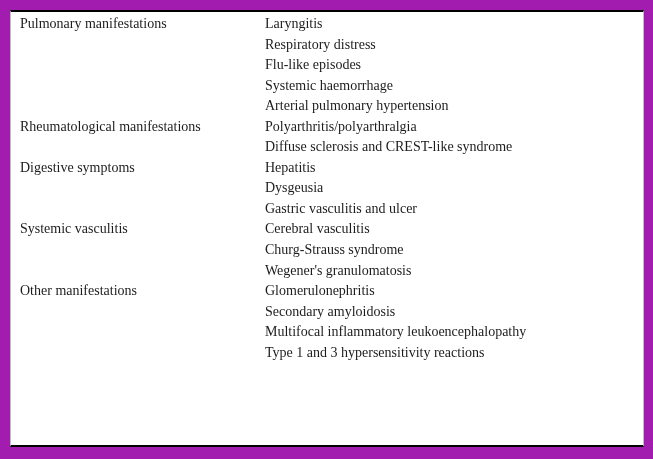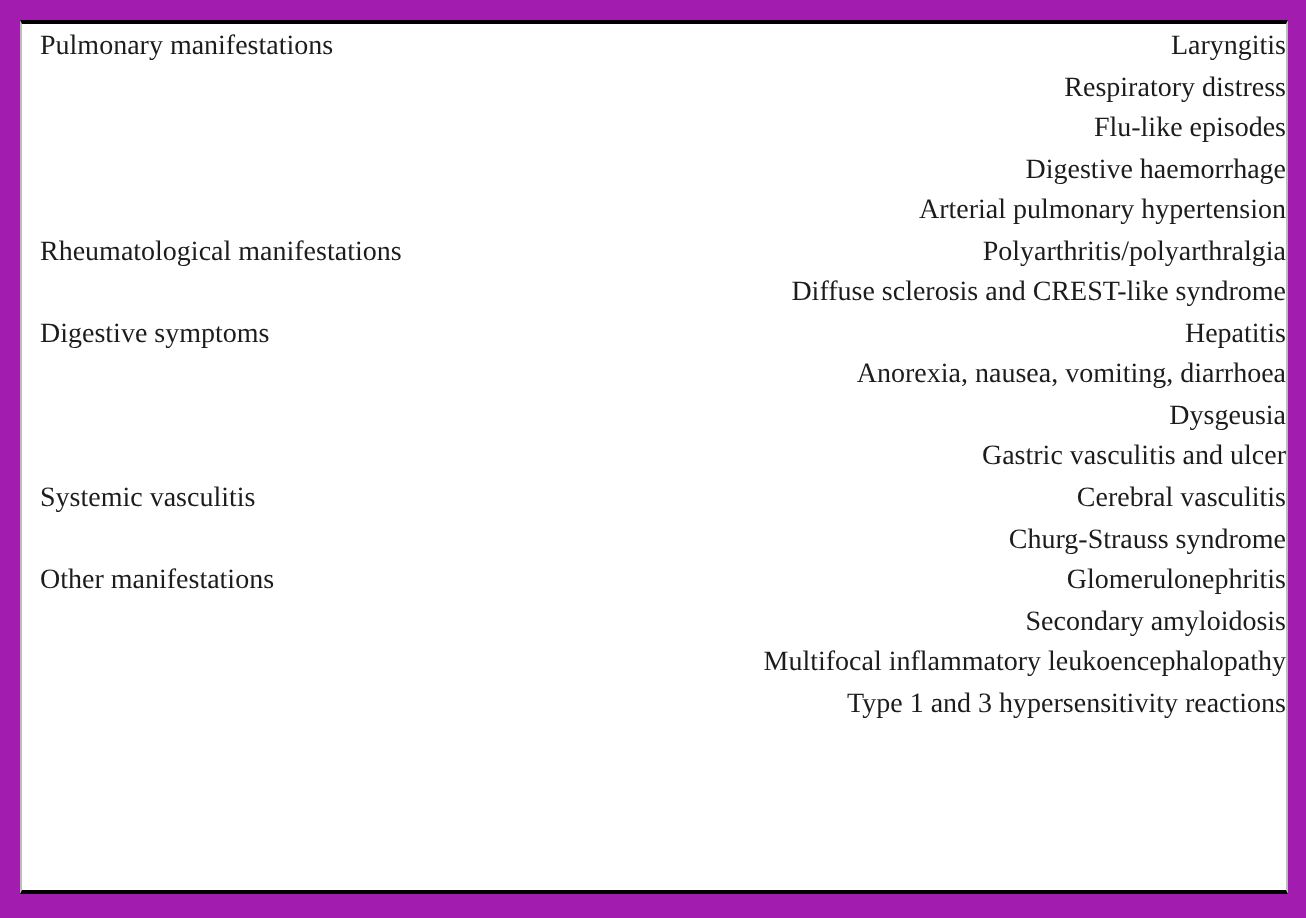--- a/index.html
+++ b/index.html
@@ -37,69 +37,68 @@
     flex: none;
     width: 245px;
     font-size: 14px;
     line-height: 20.55px;
     color: #1c1c1c;
     white-space: nowrap;
   }
   .items {
     flex: 1;
     min-width: 0;
-    text-align: right;
   }
   .item {
     font-size: 14px;
     line-height: 20.55px;
     color: #1c1c1c;
     white-space: nowrap;
   }
 </style>
 </head>
 <body>
 
 <div class="page">
   <div class="manifest-table">
 
     <div class="group">
       <div class="cat">Pulmonary manifestations</div>
       <div class="items">
         <div class="item">Laryngitis</div>
         <div class="item">Respiratory distress</div>
         <div class="item">Flu-like episodes</div>
-        <div class="item">Digestive haemorrhage</div>
+        <div class="item">Systemic haemorrhage</div>
         <div class="item">Arterial pulmonary hypertension</div>
       </div>
     </div>
 
     <div class="group">
       <div class="cat">Rheumatological manifestations</div>
       <div class="items">
         <div class="item">Polyarthritis/polyarthralgia</div>
         <div class="item">Diffuse sclerosis and CREST-like syndrome</div>
       </div>
     </div>
 
     <div class="group">
       <div class="cat">Digestive symptoms</div>
       <div class="items">
         <div class="item">Hepatitis</div>
-        <div class="item">Anorexia, nausea, vomiting, diarrhoea</div>
         <div class="item">Dysgeusia</div>
         <div class="item">Gastric vasculitis and ulcer</div>
       </div>
     </div>
 
     <div class="group">
       <div class="cat">Systemic vasculitis</div>
       <div class="items">
         <div class="item">Cerebral vasculitis</div>
         <div class="item">Churg-Strauss syndrome</div>
+        <div class="item">Wegener's granulomatosis</div>
       </div>
     </div>
 
     <div class="group">
       <div class="cat">Other manifestations</div>
       <div class="items">
         <div class="item">Glomerulonephritis</div>
         <div class="item">Secondary amyloidosis</div>
         <div class="item">Multifocal inflammatory leukoencephalopathy</div>
         <div class="item">Type 1 and 3 hypersensitivity reactions</div>

